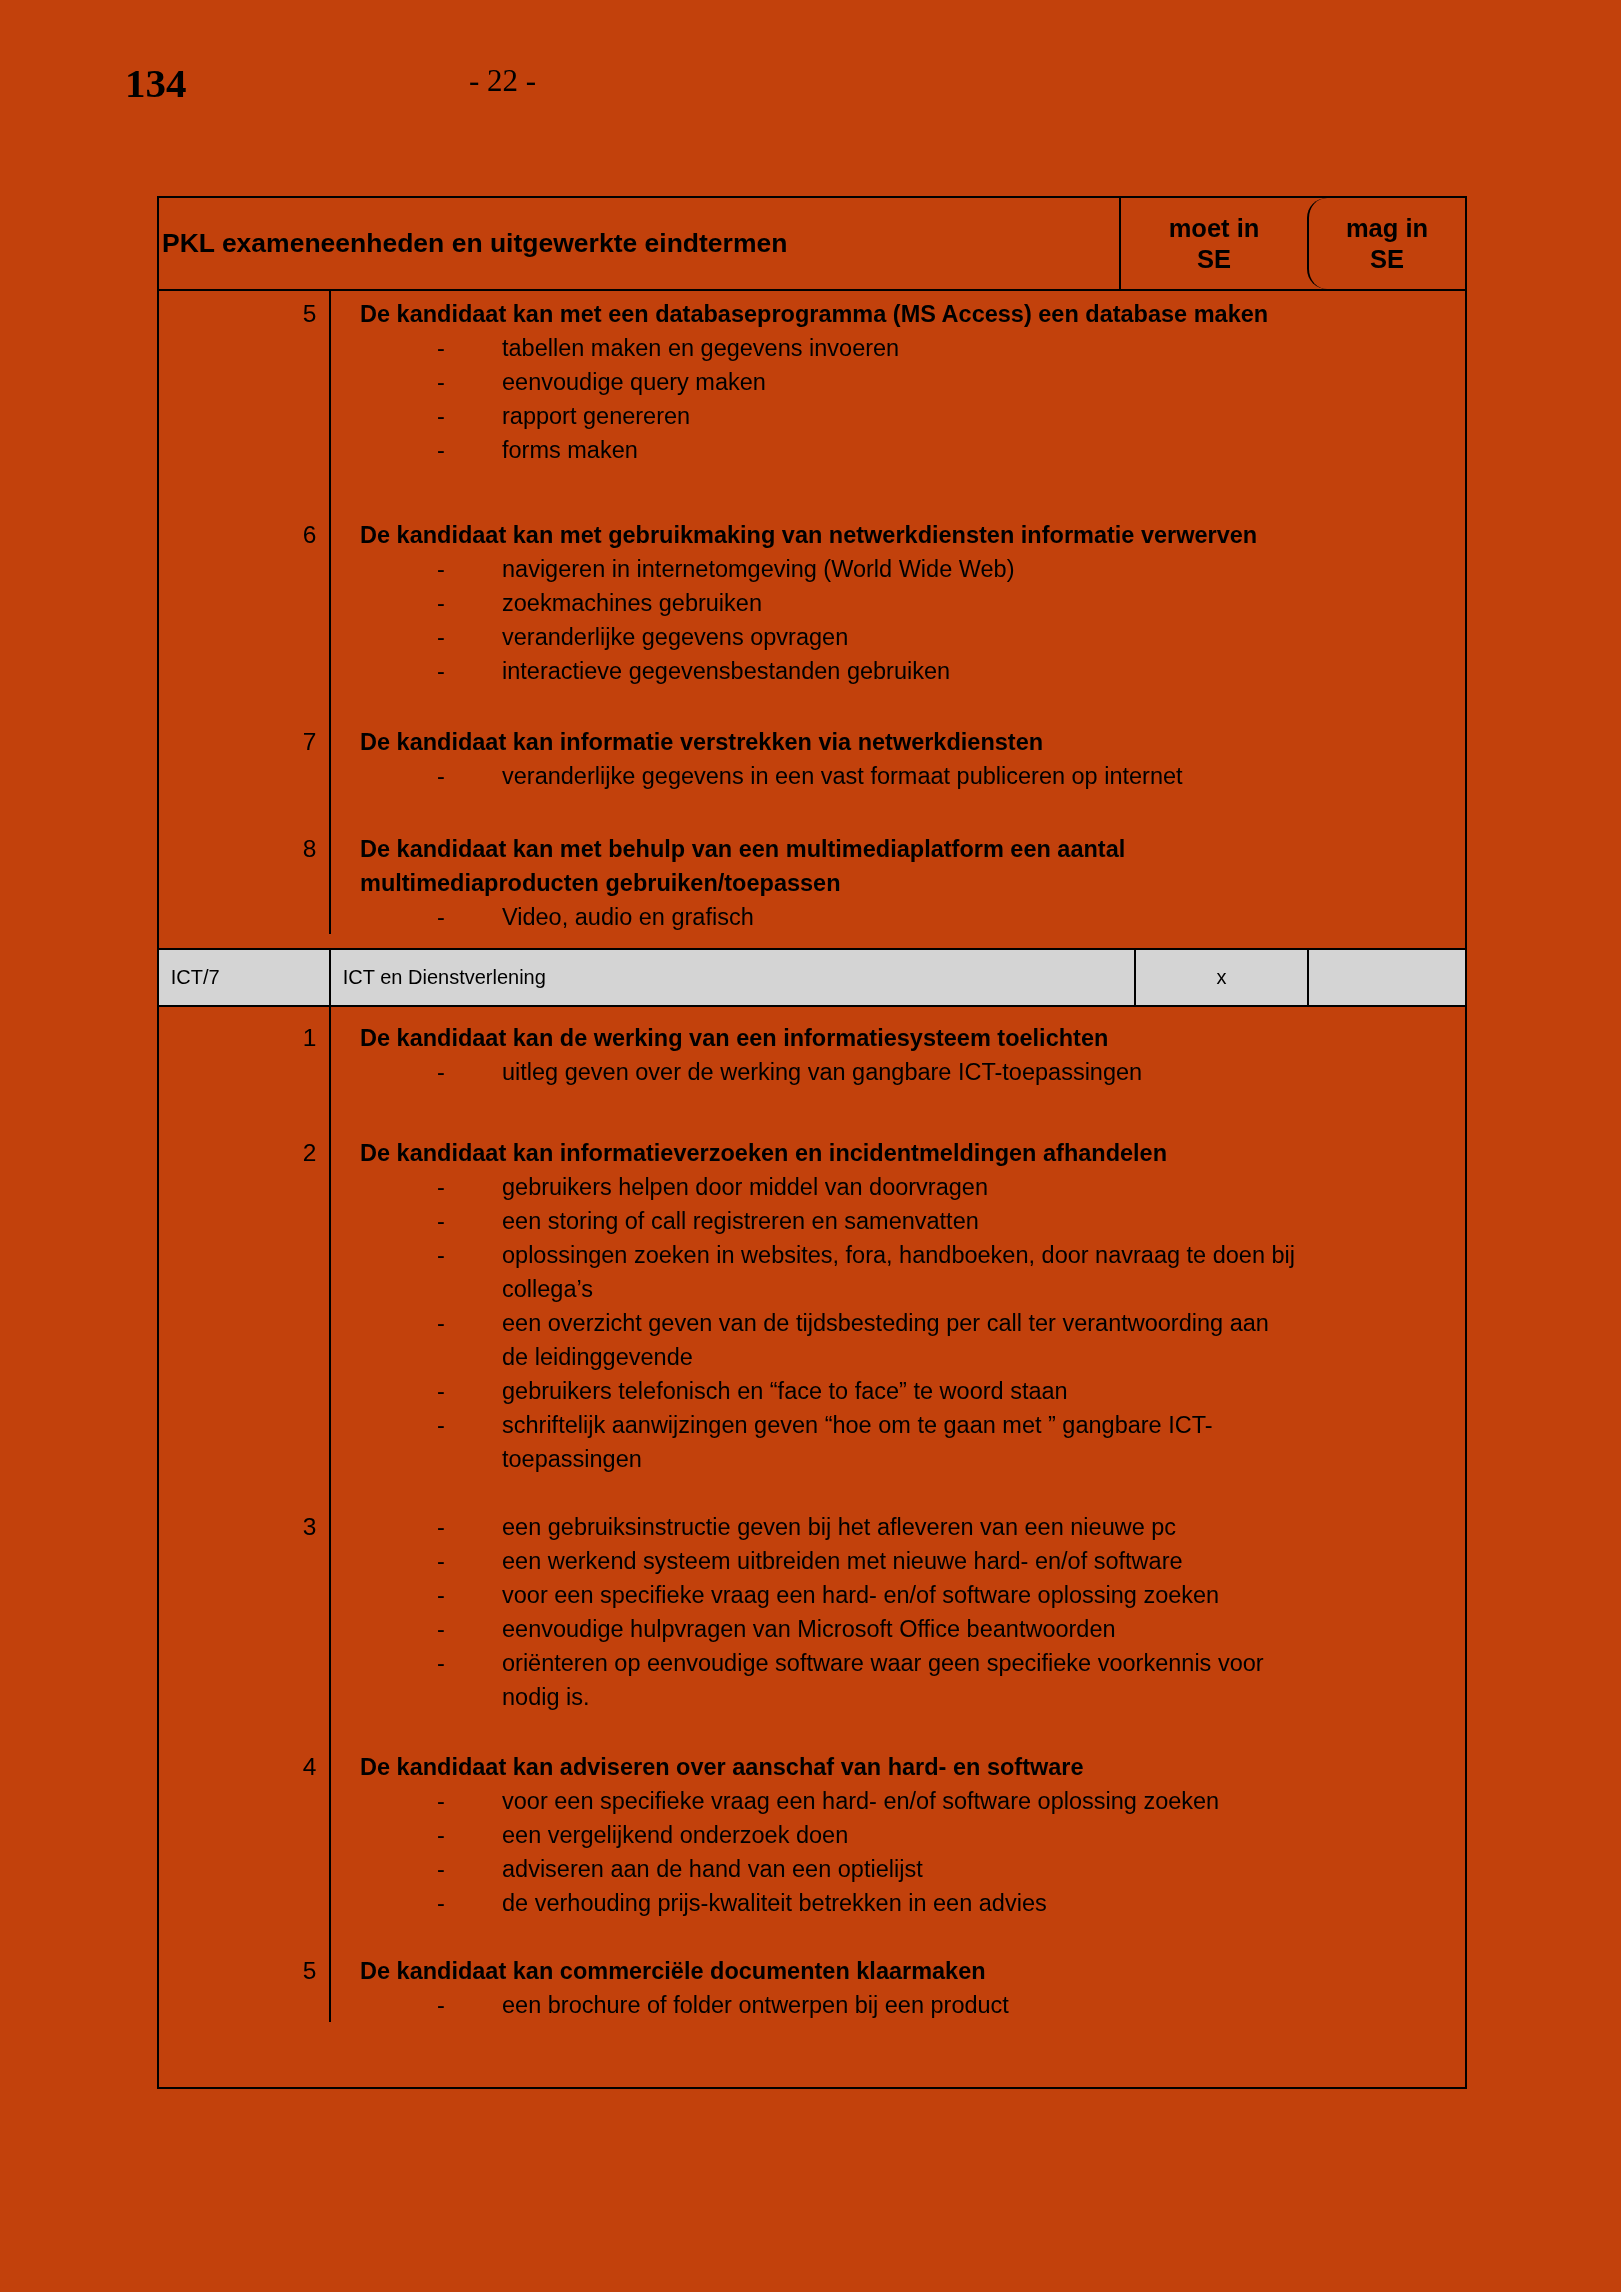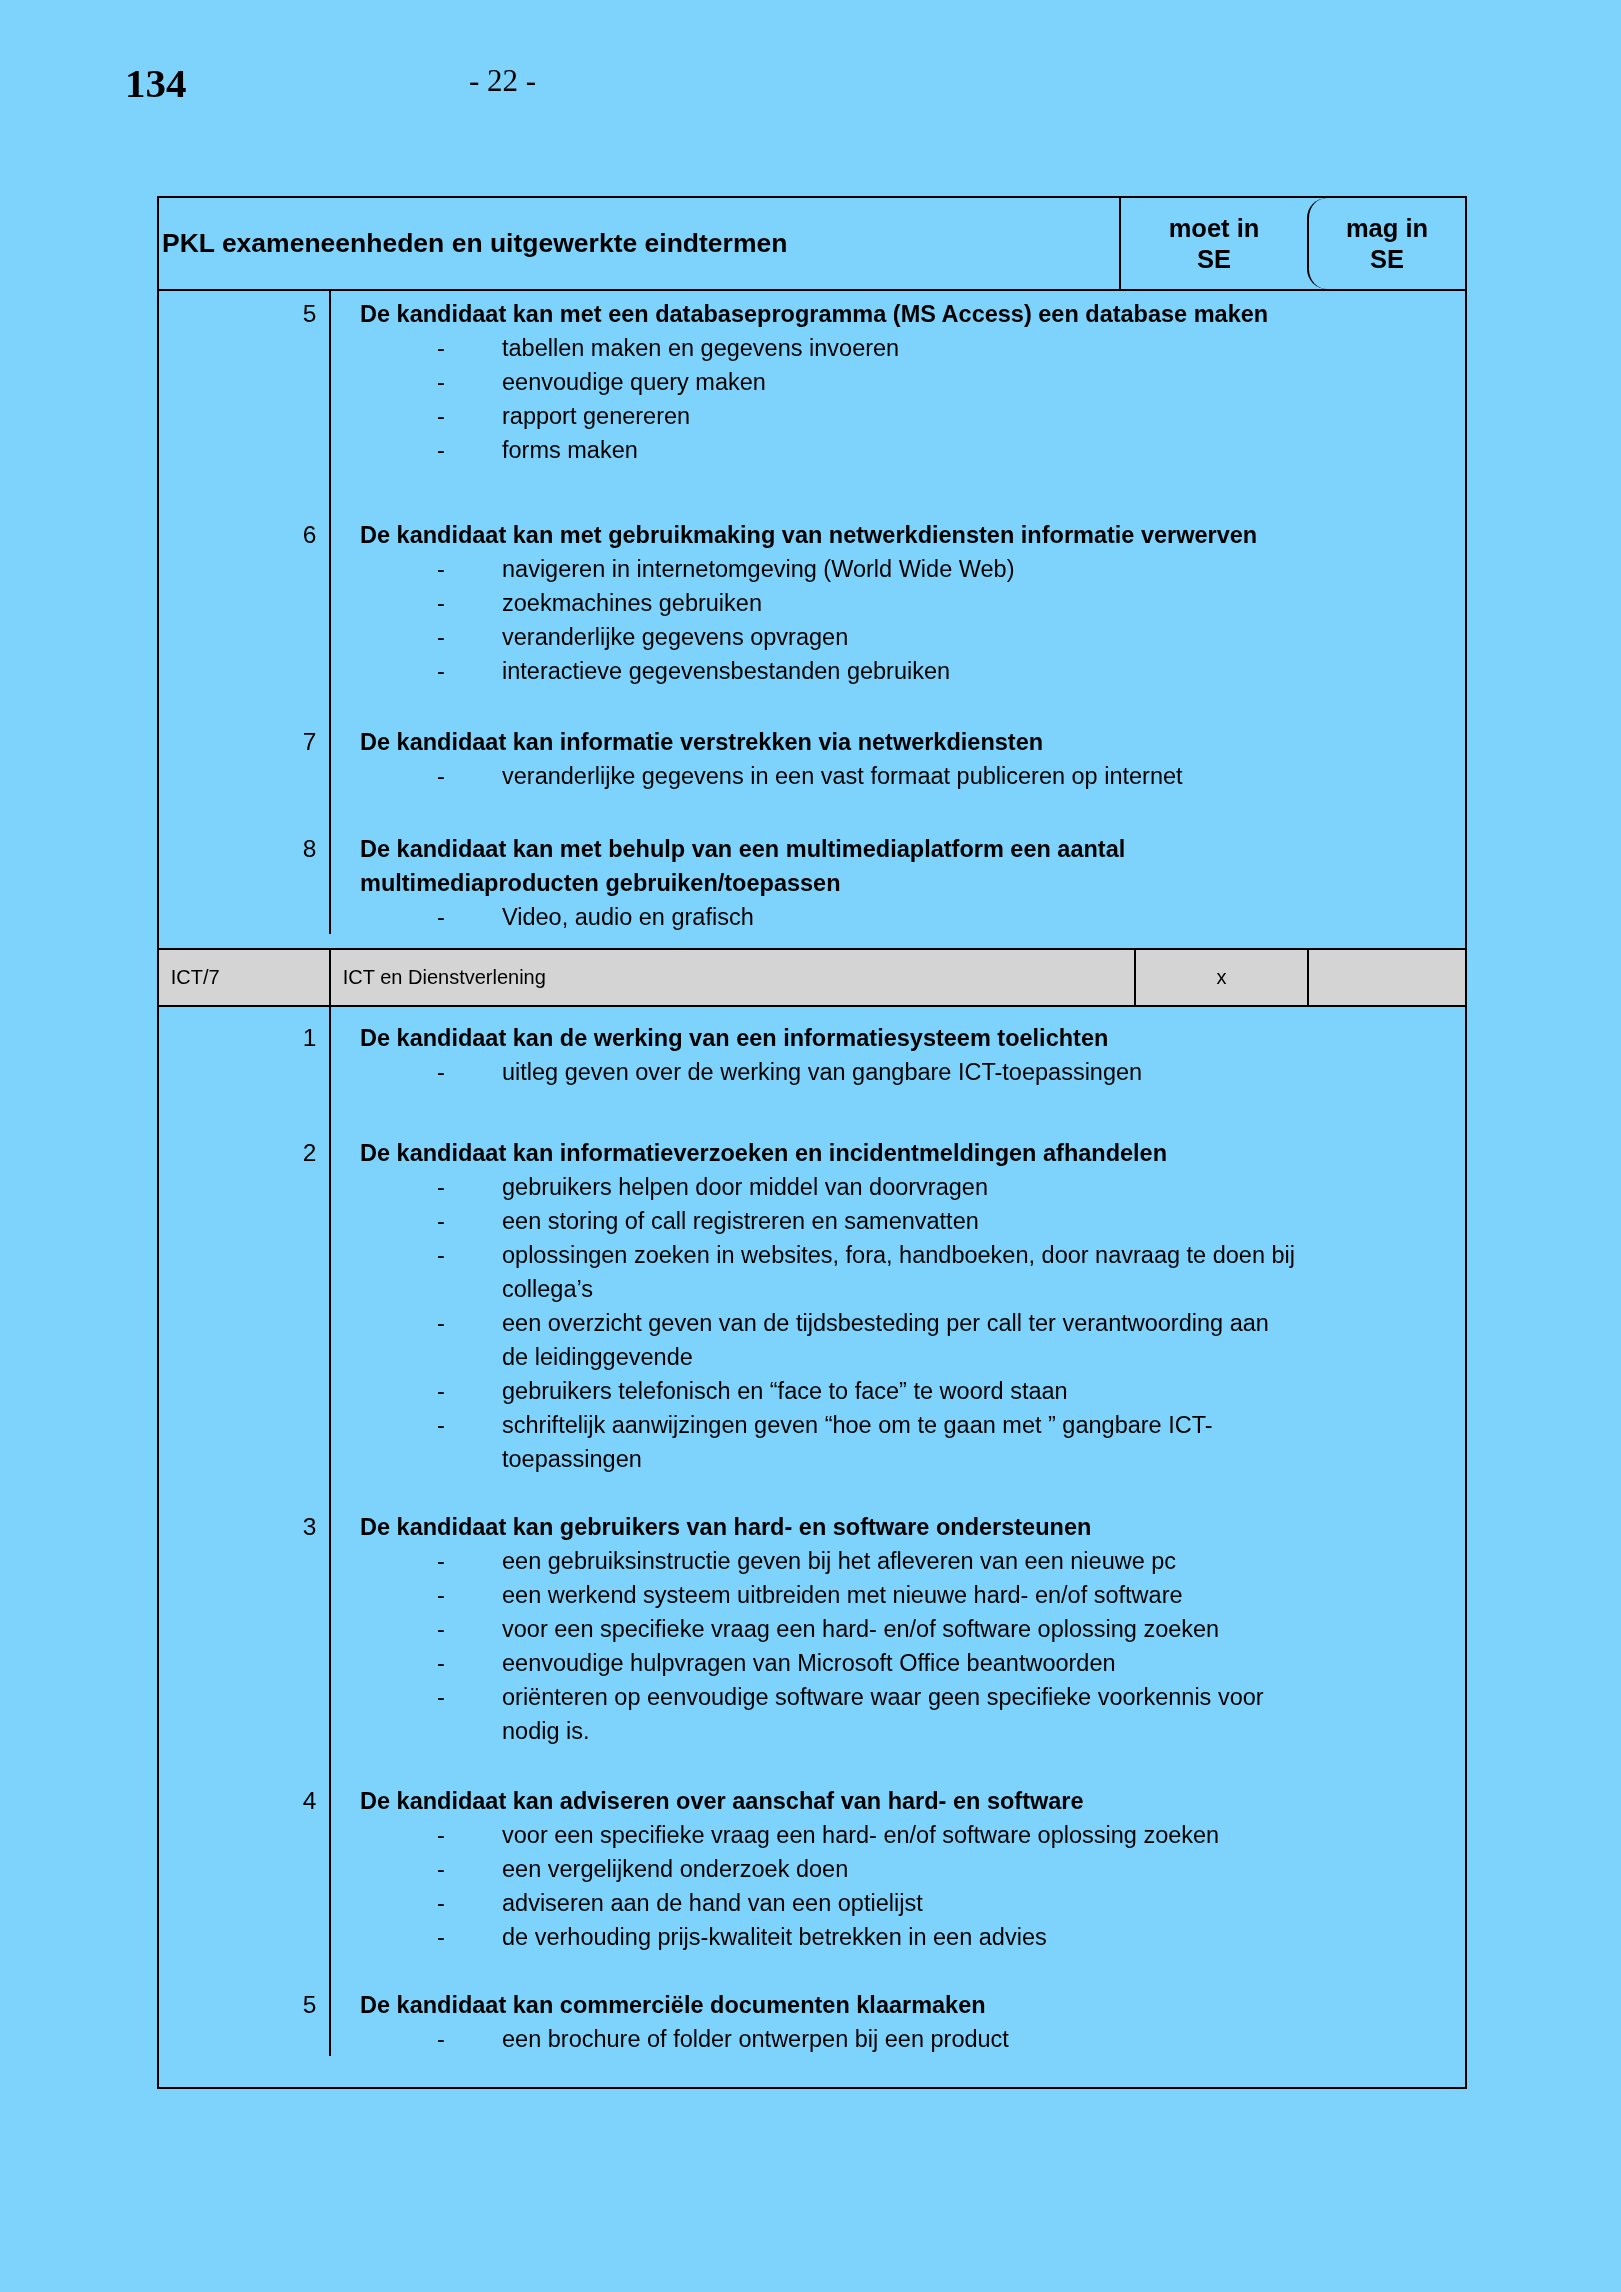--- a/index.html
+++ b/index.html
@@ -1,17 +1,17 @@
 <!DOCTYPE html>
 <html><head>
 <meta charset="utf-8">
 <style>
   html,body { margin:0; padding:0; background:#ffffff; }
   .page {
-    position:relative; width:1621px; height:2293px; background:#7dd3fc;
+    position:relative; width:1621px; height:2293px; background:#c2410c;
     font-family:"Liberation Sans","DejaVu Sans",sans-serif; color:#000;
     overflow:hidden;
   }
   .pageno {
     position:absolute; left:125px; top:59px;
     font-family:"Liberation Serif","DejaVu Serif",serif;
     font-size:41px; font-weight:bold;
   }
   .centerno {
     position:absolute; left:469px; top:63px;
@@ -224,21 +224,20 @@
     <div class="btext">schriftelijk aanwijzingen geven “hoe om te gaan met ” gangbare ICT-
 toepassingen</div>
   </div>
 </div>
     </div>
   </div>
 
   <div class="section">
     <div class="num">3</div>
     <div class="content">
-      <div class="heading">De kandidaat kan gebruikers van hard- en software ondersteunen</div>
       <div class="items">
   <div class="bullet">
     <div class="dash">-</div>
     <div class="btext">een gebruiksinstructie geven bij het afleveren van een nieuwe pc</div>
   </div>
 
   <div class="bullet">
     <div class="dash">-</div>
     <div class="btext">een werkend systeem uitbreiden met nieuwe hard- en/of software</div>
   </div>

